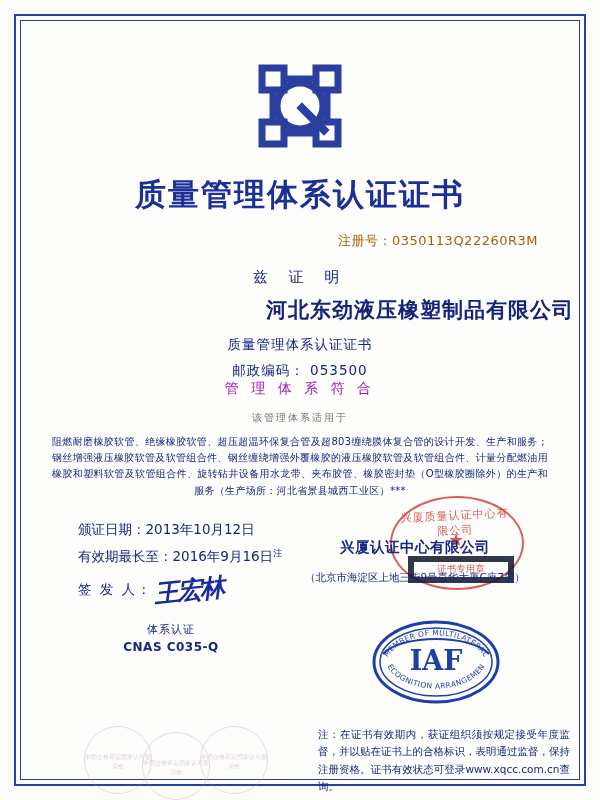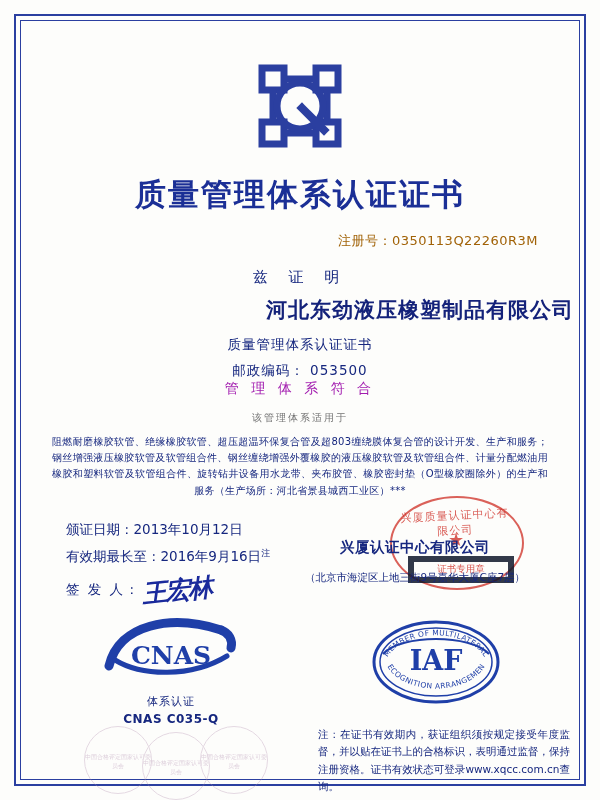--- a/index.html
+++ b/index.html
@@ -142,21 +142,21 @@
     line-height: 1.62;
     color: #16277f;
     text-align: justify;
     text-align-last: center;
     letter-spacing: 0.3px;
   }
 
   
   .dates {
     position: absolute;
-    left: 40px;
+    left: 52px;
     top: 490px;
     width: 280px;
     color: #16277f;
     font-size: 13.5px;
     line-height: 2.0;
   }
   .dates .row { white-space: nowrap; }
   .dates .sup { font-size: 9px; vertical-align: super; }
   .sig-row {
     position: relative;
@@ -396,28 +396,20 @@
     </div>
 
     <div class="issuer">
       <div class="issuer-name">兴厦认证中心有限公司</div>
       <div class="issuer-addr">（北京市海淀区上地三街9号嘉华大厦C座7层）</div>
     </div>
 
     <div class="logos">
 
       <div class="cnas">
-        <span class="cnas-mark">
-          <svg width="140" height="68" viewBox="0 0 140 68">
-            <path d="M8 50 C 18 8, 70 -2, 120 14" fill="none" stroke="#1f3fa8" stroke-width="9" stroke-linecap="round"></path>
-            <path d="M120 14 C 128 17, 132 24, 130 32" fill="none" stroke="#1f3fa8" stroke-width="9" stroke-linecap="round"></path>
-            <path d="M14 44 C 40 60, 90 62, 126 40" fill="none" stroke="#1f3fa8" stroke-width="5" stroke-linecap="round"></path>
-            <text x="70" y="48" text-anchor="middle" font-family="DejaVu Serif, serif" font-size="25" font-weight="bold" fill="#1f3fa8">CNAS</text>
-          </svg>
-        </span>
         <div class="cnas-cap1">体系认证</div>
         <div class="cnas-cap2">CNAS C035-Q</div>
       </div>
 
       <div class="iaf">
         <span>
           <svg width="150" height="100" viewBox="0 0 150 100">
             <ellipse cx="75" cy="48" rx="62" ry="40" fill="none" stroke="#1f3fa8" stroke-width="3"></ellipse>
             <ellipse cx="75" cy="48" rx="56" ry="34" fill="none" stroke="#1f3fa8" stroke-width="1.5"></ellipse>
             <path d="M22 40 C 40 20, 110 20, 128 40" fill="none" stroke="#1f3fa8" stroke-width="2"></path>

